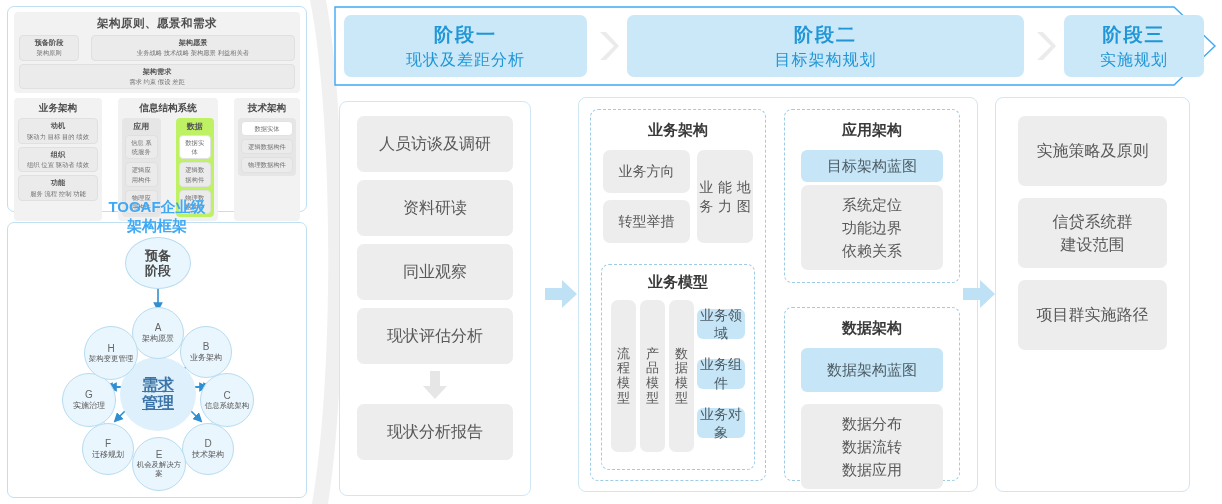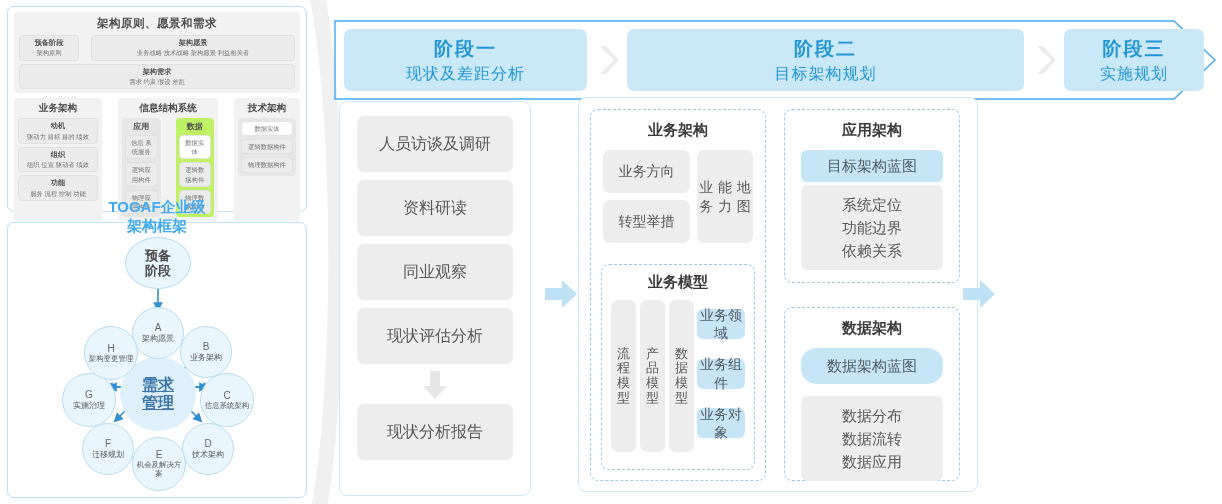--- a/index.html
+++ b/index.html
@@ -68,21 +68,21 @@
     font-size: 8px; line-height: 1.18;
   }
   .node .nl { font-size: 10px; color: #666; }
   .node.center {
     background: #ddf0fb; border: none; color: #3c74a8;
     font-weight: bold; font-size: 16px; line-height: 1.15;
   }
   .node.prep { font-weight: bold; font-size: 13px; color: #4b4b4b; line-height: 1.18; }
 
   
-  .banner { position: absolute; left: 334px; top: 20px; width: 884px; height: 80px; }
+  .banner { position: absolute; left: 334px; top: 6px; width: 884px; height: 80px; }
   .banner-chip {
     position: absolute; top: 9px; height: 62px;
     background: #cae8f8; border-radius: 7px;
     display: flex; flex-direction: column; align-items: center; justify-content: center;
     color: #2196d6;
   }
   .banner-chip .b1 { font-weight: bold; font-size: 19px; letter-spacing: 2px; }
   .banner-chip .b2 { font-size: 16px; margin-top: 2px; letter-spacing: 1px; }
   .chev {
     position: absolute; top: 24px; width: 22px; height: 32px; color: #ebebeb;
@@ -386,27 +386,39 @@
       <div class="chip hl" style="margin:10px 16px 0;height:32px;font-size:15px;">目标架构蓝图</div>
       <div class="chip" style="margin:3px 16px 0;height:85px;flex-direction:column;font-size:15px;line-height:1.55;">
         <span>系统定位</span>
         <span>功能边界</span>
         <span>依赖关系</span>
       </div>
     </div>
 
     <div class="dashed" style="left:205px;top:209px;width:176px;height:174px;">
       <div class="grp-title" style="margin-top:11px;">数据架构</div>
-      <div class="chip hl" style="margin:10px 16px 12px;height:36px;font-size:15px;border-radius:15px;">数据架构蓝图</div>
+      <div class="chip hl" style="margin:10px 16px 12px;height:44px;font-size:15px;">数据架构蓝图</div>
       <div class="chip" style="margin:3px 16px 0;height:85px;flex-direction:column;font-size:15px;line-height:1.55;">
         <span>数据分布</span>
         <span>数据流转</span>
         <span>数据应用</span>
       </div>
     </div>
   </div>
 
   <svg class="right-arrow" style="left:962px;top:277px;width:34px;height:34px;" viewBox="0 0 34 34">
     <path d="M1,11 L18,11 L18,3 L33,17 L18,31 L18,23 L1,23 Z" fill="#bfe1f5"></path>
   </svg>
 
+  <div class="col" style="left:995px;top:97px;width:195px;height:395px;">
+    <div class="chip" style="margin:18px 22px 0;height:70px;font-size:16px;">
+      <span>实施策略及原则</span>
+    </div>
+    <div class="chip" style="margin:12px 22px 0;height:70px;flex-direction:column;font-size:16px;line-height:1.45;">
+      <span>信贷系统群</span>
+      <span>建设范围</span>
+    </div>
+    <div class="chip" style="margin:12px 22px 0;height:70px;font-size:16px;">
+      <span>项目群实施路径</span>
+    </div>
+  </div>
 
 </div>
 
 </body></html>

